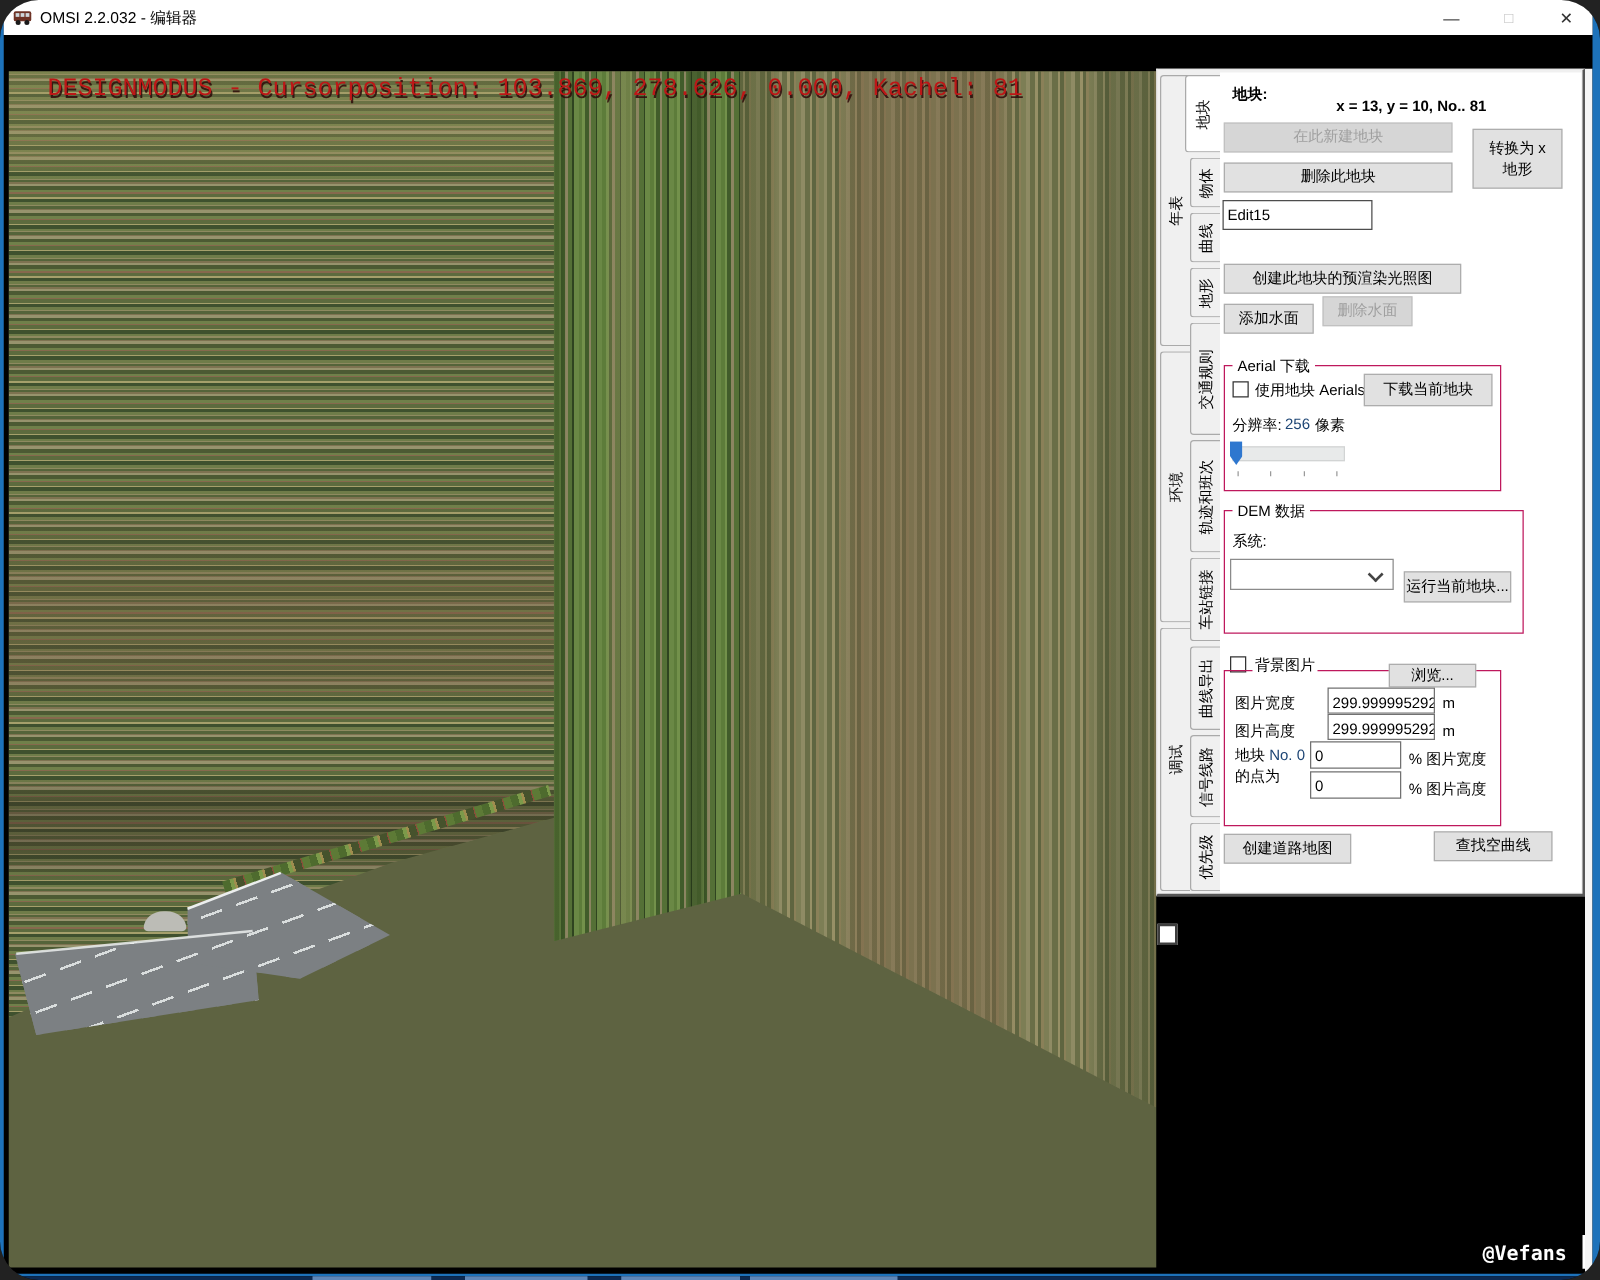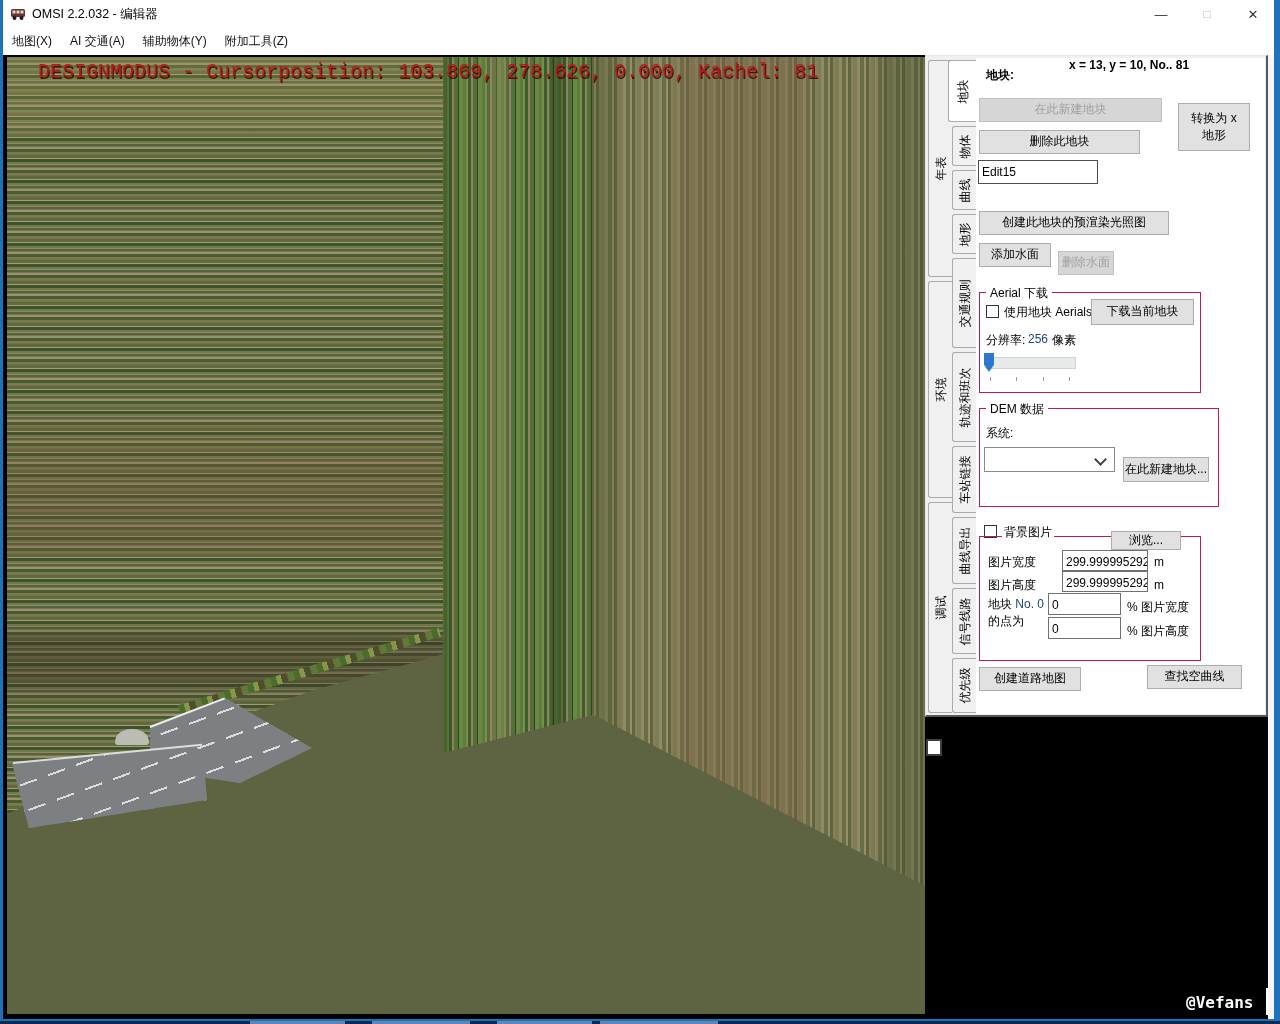--- a/index.html
+++ b/index.html
@@ -1,17 +1,17 @@
 <!DOCTYPE html>
 <html><head>
 <meta charset="utf-8">
 <style>
   html,body{margin:0;padding:0;background:#222;}
   .screen{position:relative;width:1280px;height:1024px;overflow:hidden;background:#000;
-          font-family:"Liberation Sans",sans-serif;-webkit-font-smoothing:antialiased;}
+          font-family:"Liberation Sans",sans-serif;border-radius:31px;-webkit-font-smoothing:antialiased;}
   .abs{position:absolute;}
 
   
   .border-blue-left{left:0;top:0;width:3px;height:1019px;background:#1d72ba;}
   .border-blue-right{left:1274px;top:0;width:6px;height:1019px;background:#1d72ba;}
   .white-strip-right{left:1268px;top:55px;width:6px;height:964px;background:#f5f5f5;}
   .titlebar{left:3px;top:0;width:1271px;height:28px;background:#ffffff;display:flex;align-items:center;}
   .title-text{font-size:12.5px;color:#000;margin-left:6px;}
   .win-btn{position:absolute;top:0;width:34px;height:28px;display:flex;align-items:center;justify-content:center;
            font-size:13px;color:#333;}
@@ -118,26 +118,20 @@
       <rect x="10.5" y="4.5" width="3" height="3" fill="#cfd8dc"></rect>
       <circle cx="4.5" cy="12" r="2" fill="#1a1a1a"></circle>
       <circle cx="11.5" cy="12" r="2" fill="#1a1a1a"></circle>
     </svg>
     <span class="title-text">OMSI 2.2.032 - 编辑器</span>
   </div>
   <div class="win-btn" style="left:1144px">—</div>
   <div class="win-btn max" style="left:1190px">□</div>
   <div class="win-btn" style="left:1236px">✕</div>
 
-  <div class="abs menubar">
-    <span class="menu-item">地图(X)</span>
-    <span class="menu-item">AI 交通(A)</span>
-    <span class="menu-item">辅助物体(Y)</span>
-    <span class="menu-item">附加工具(Z)</span>
-  </div>
 
   <div class="abs viewport">
     <div class="vp-layer wall-left"></div>
     <div class="vp-layer wall-mid"></div>
     <div class="vp-layer wall-right"></div>
     <div class="abs grass-strip"></div>
     <div class="road road1"></div>
     <div class="road road2"></div>
     <div class="edge-line" style="left:143px;top:669px;width:80px;transform:rotate(-21deg)"></div>
     <div class="edge-line" style="left:6px;top:705px;width:190px;transform:rotate(-5.5deg);opacity:.85"></div>
@@ -184,31 +178,31 @@
     <div class="vtab" style="left:26px;top:532px;width:24px;height:66px">
         <span>信号线路</span>
       </div>
     <div class="vtab" style="left:26px;top:602px;width:24px;height:55px">
         <span>优先级</span>
       </div>
 
     <div class="panel-content">
 
       <span class="lbl b" style="left:10px;top:9px">地块:</span>
-      <span class="lbl b" style="left:93px;top:0">x = 13, y = 10, No.. 81</span>
+      <span class="lbl b" style="left:93px;top:20px">x = 13, y = 10, No.. 81</span>
 
       <div class="btn disabled" style="left:3px;top:40px;width:183px;height:24px">在此新建地块</div>
       <div class="btn" style="left:202px;top:45px;width:72px;height:48px;padding:0 6px">转换为 x 地形</div>
-      <div class="btn" style="left:3px;top:72px;width:161px;height:24px">删除此地块</div>
+      <div class="btn" style="left:3px;top:72px;width:183px;height:24px">删除此地块</div>
 
       <div class="input" style="left:2px;top:102px;width:120px;height:24px;border-color:#4d4d4d;padding-top:4px">Edit15</div>
 
       <div class="btn" style="left:3px;top:153px;width:190px;height:24px">创建此地块的预渲染光照图</div>
       <div class="btn" style="left:3px;top:185px;width:72px;height:24px">添加水面</div>
-      <div class="btn disabled" style="left:82px;top:193px;width:56px;height:24px">删除水面</div>
+      <div class="btn disabled" style="left:82px;top:179px;width:72px;height:24px">删除水面</div>
 
       <div class="group" style="left:3px;top:234px;width:222px;height:101px">
         <span class="group-label">Aerial 下载</span>
         <div class="checkbox" style="left:6px;top:12px"></div>
         <span class="lbl" style="left:24px;top:11px">使用地块 Aerials</span>
         <div class="btn" style="left:111px;top:6px;width:103px;height:26px">下载当前地块</div>
         <span class="lbl" style="left:6px;top:39px">分辨率:</span>
         <span class="lbl navy" style="left:48px;top:39px">256</span>
         <span class="lbl" style="left:72px;top:39px">像素</span>
         <div class="slider-track" style="left:6px;top:64px;width:90px;height:12px"></div>
@@ -220,21 +214,21 @@
             <div class="tick"></div>
         </div>
       </div>
 
       <div class="group" style="left:3px;top:350px;width:240px;height:99px">
         <span class="group-label">DEM 数据</span>
         <span class="lbl" style="left:6px;top:16px">系统:</span>
         <div class="combo" style="left:4px;top:38px;width:131px;height:25px">
           <div class="chev"></div>
         </div>
-        <div class="btn" style="left:143px;top:48px;width:86px;height:25px">在此新建地块...</div>
+        <div class="btn" style="left:143px;top:48px;width:86px;height:25px">运行当前地块...</div>
       </div>
 
       <div class="checkbox" style="left:8px;top:467px"></div>
       <span class="lbl" style="left:26px;top:466px;background:#fff;padding:0 2px;z-index:2">背景图片</span>
       <div class="group" style="left:3px;top:478px;width:222px;height:125px"></div>
       <div class="btn" style="left:135px;top:473px;width:70px;height:19px">浏览...</div>
 
       <span class="lbl" style="left:12px;top:496px">图片宽度</span>
       <div class="input" style="left:86px;top:492px;width:86px;height:21px">299.999995292</div>
       <span class="lbl" style="left:178px;top:497px">m</span>

